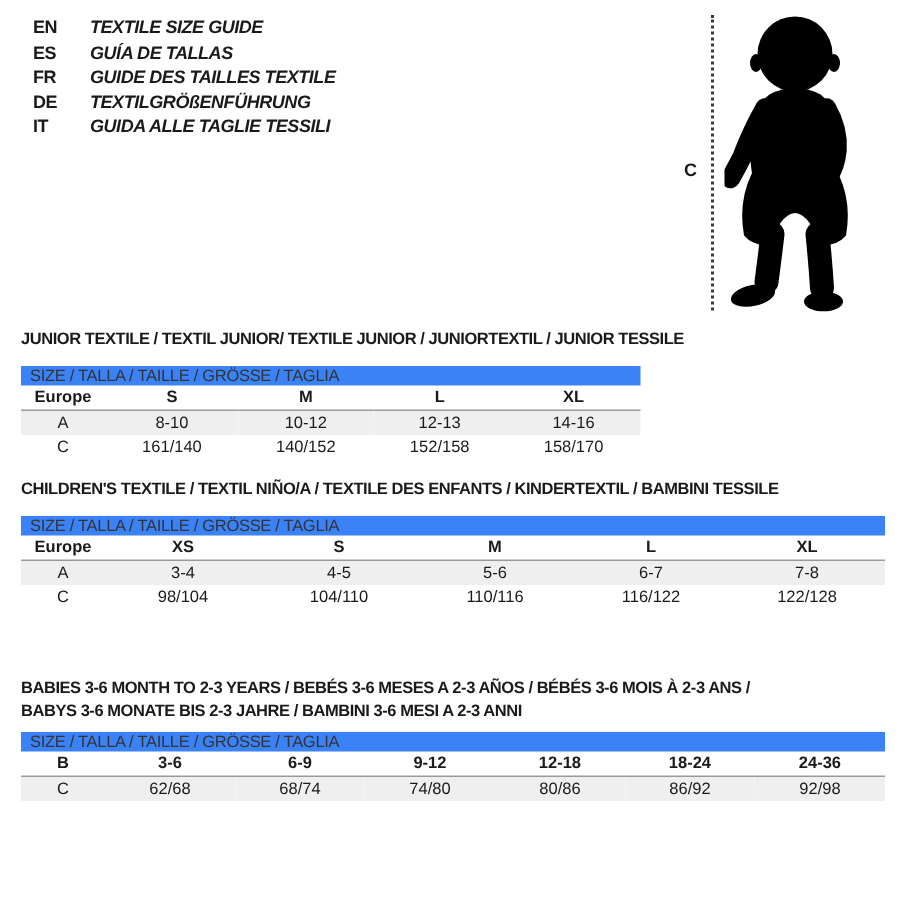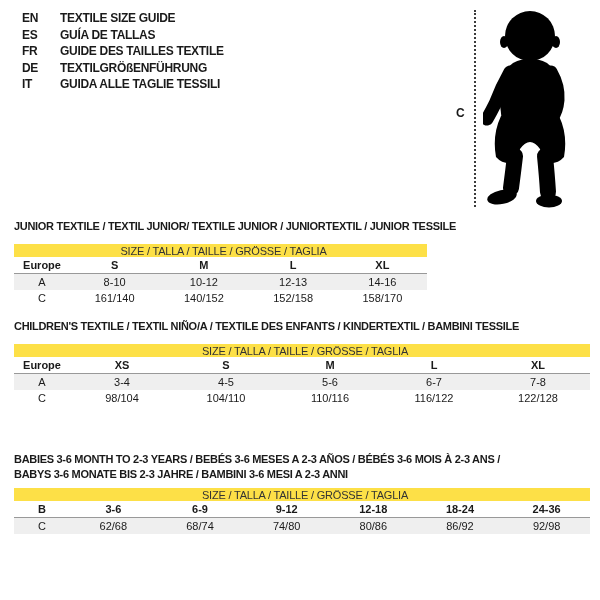--- a/index.html
+++ b/index.html
@@ -7,21 +7,21 @@
     position:relative; width:600px; height:600px; background:#ffffff;
     font-family:"Liberation Sans", sans-serif; color:#1a1a1a;
     overflow:hidden;
   }
 
   
   .lang-block { position:absolute; top:11px; left:22px; }
   .lang-row { display:flex; height:16.6px; align-items:flex-start;
               font-weight:bold; font-size:12px; letter-spacing:-0.3px; }
   .lang-code { width:38px; }
-  .lang-title { white-space:nowrap; }
+  .lang-title { white-space:nowrap;font-style:italic; }
 
   
   .figure { position:absolute; top:8px; left:450px; width:130px; height:205px; }
   .dotted-line { position:absolute; left:24px; top:2px; height:197px; width:0;
                  border-left:2px dotted #3a3a3a; }
   .c-label { position:absolute; left:6px; top:98px; font-weight:bold; font-size:12px; }
   .baby-svg { position:absolute; left:33px; top:0; }
 
   
   .section { position:absolute; left:14px; }
@@ -30,21 +30,21 @@
   .s3 { top:452px; width:576px; }
   .tbl-title { font-weight:bold; font-size:11px; letter-spacing:-0.3px;
                line-height:15px; white-space:nowrap; margin:0 0 10px 0; }
   .s3 .tbl-title { margin-bottom:6px; }
   .s3 .tbl-title div { white-space:nowrap; }
 
   
   table.size-table { border-collapse:collapse; width:100%; table-layout:fixed;
                      font-size:11px; }
   table.size-table td { padding:0; height:16px; text-align:center; vertical-align:middle; }
-  tr.hdr td { background:#fde047; height:13px; text-align:center; padding-left:6px;
+  tr.hdr td { background:#3b82f6; height:13px; text-align:left; padding-left:6px;
               color:#333; letter-spacing:-0.2px; }
   td.lbl { text-align:left; padding-left:4px; }
   tr.first td { border-bottom:1px solid #999;font-weight:bold; }
   tr.alt td { background:#efefef; }
   col.labelcol { width:56px; }
 
   
   .legend { position:absolute; left:14px; top:531px; font-weight:bold;
             font-size:11px; line-height:17px; letter-spacing:-0.3px; }
   .legend div { white-space:nowrap; }

